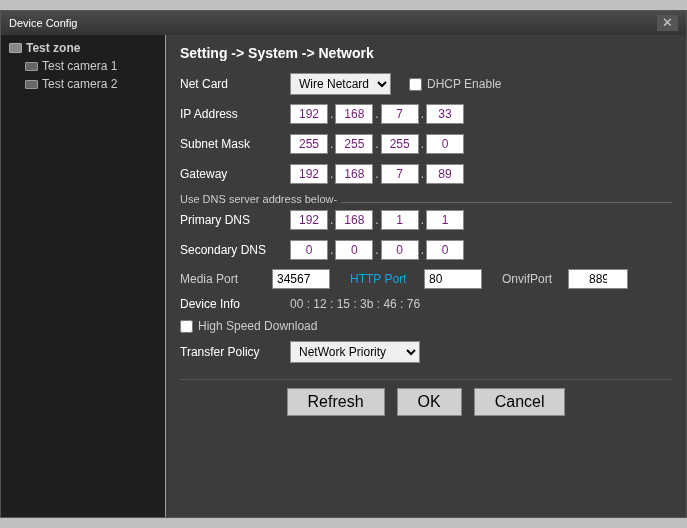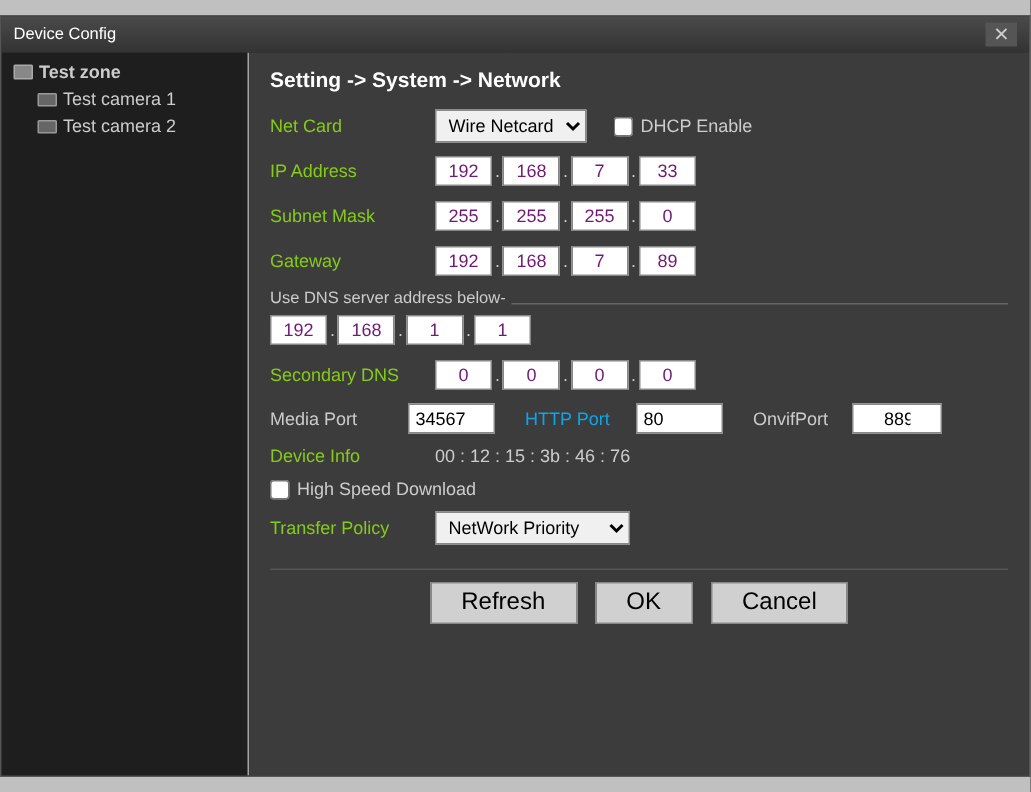--- a/index.html
+++ b/index.html
@@ -16,21 +16,21 @@
     .sidebar { width: 165px; background: #1e1e1e; border-right: 1px solid #a3a3a3; padding: 4px; overflow-y: auto; }
     .tree-item { color: #ccc; padding: 2px 4px; cursor: pointer; display: flex; align-items: center; gap: 4px; }
     .tree-item-zone { font-weight: bold; }
     .tree-item-camera { padding-left: 20px; }
 
     .main-panel { flex: 1; background: #3c3c3c; padding: 10px 14px; overflow-y: auto; }
 
     .breadcrumb { color: #fff; font-size: 14px; font-weight: bold; margin-bottom: 12px; }
 
     .form-row { display: flex; align-items: center; margin-bottom: 8px; min-height: 22px; }
-    .form-label { color: #84cc16; width: 110px; flex-shrink: 0; }
+    .form-label { color: #ffffff; width: 110px; flex-shrink: 0; }
 
     .ip-group { display: flex; align-items: center; gap: 0; }
     .ip-field { width: 38px; background: #fff; border: 1px solid #888; padding: 2px 3px; text-align: center; color: #701a75; }
     .ip-sep { color: #ccc; padding: 0 2px; }
 
     select.dropdown { background: #f0f0f0; border: 1px solid #888; padding: 2px 4px; color: #000; font-size: 12px; cursor: pointer; }
 
     .checkbox-label { display: flex; align-items: center; gap: 5px; color: #ccc; }
     input[type="checkbox"] { cursor: pointer; }
 
@@ -138,20 +138,21 @@
           <input class="ip-field" type="text" value="89" style="">
         </div>
       </div>
 
       <div class="dns-divider-row">
         <span class="dns-divider-text">Use DNS server address below-</span>
         <span style="flex:1; border-top: 1px solid #666; margin-left: 4px; margin-top: 6px;"></span>
       </div>
 
       <div class="form-row">
+        <span class="form-label">Primary DNS</span>
         <div class="ip-group">
           <input class="ip-field" type="text" value="192" style="">
           <span class="ip-sep">.</span>
           <input class="ip-field" type="text" value="168" style="">
           <span class="ip-sep">.</span>
           <input class="ip-field" type="text" value="1" style="">
           <span class="ip-sep">.</span>
           <input class="ip-field" type="text" value="1" style="">
         </div>
       </div>

